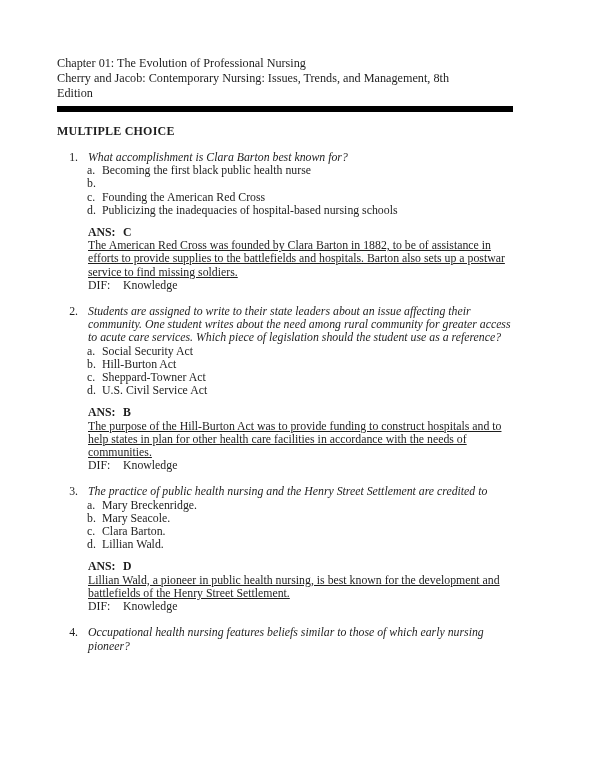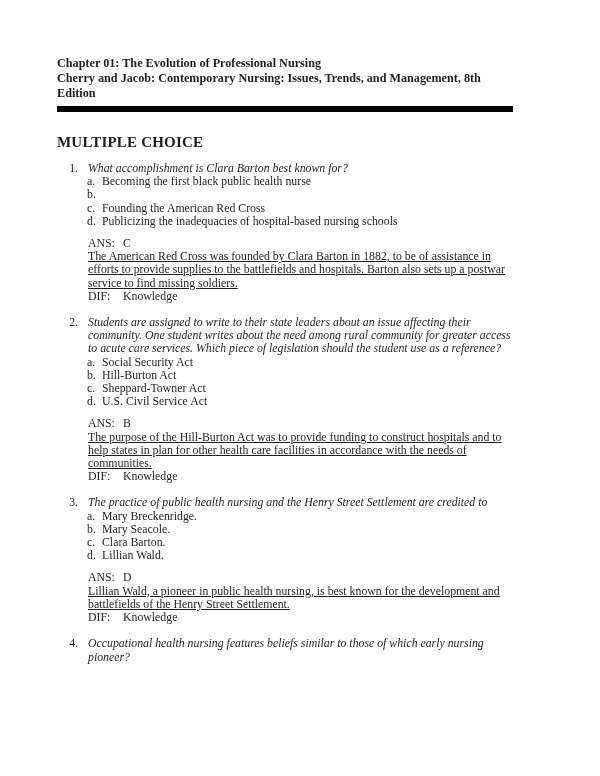--- a/index.html
+++ b/index.html
@@ -2,31 +2,31 @@
 <html><head>
 <meta charset="utf-8">
 <style>
   html,body{margin:0;padding:0;}
   body{
     width:600px;height:776px;background:#ffffff;
     font-family:"Liberation Serif", serif;color:#1e1e1e;
   }
   .page{position:relative;width:600px;height:776px;overflow:hidden;background:#ffffff;}
   .content{position:absolute;left:57px;top:56px;width:456px;}
-  .doc-header{font-weight:bold;font-size:12.2px;line-height:15px;white-space:pre-line;}
+  .doc-header{font-weight:normal;font-size:12.2px;line-height:15px;white-space:pre-line;}
   .rule{height:6px;background:#000000;margin-top:5px;}
-  .section-heading{font-weight:bold;font-size:15px;line-height:13px;margin-top:24px;letter-spacing:.2px;}
+  .section-heading{font-weight:bold;font-size:12px;line-height:13px;margin-top:13px;letter-spacing:.2px;}
   .questions{font-size:11.8px;line-height:13.2px;}
   .question{margin-top:13px;}
   .q-row{display:flex;}
   .q-num{flex:0 0 21px;width:21px;text-align:right;}
   .q-text{margin-left:10px;white-space:pre-line;font-style:italic;}
   .opt{display:flex;padding-left:30px;}
   .opt-letter{flex:0 0 15px;}
-  .ans{margin-top:9px;padding-left:31px;}
+  .ans{margin-top:9px;padding-left:31px;font-weight:bold;}
   .label{display:inline-block;width:35px;}
   .rationale{padding-left:31px;white-space:pre-line;text-decoration:underline;}
   .dif{padding-left:31px;}
 </style>
 </head>
 <body>
 
 <div class="page">
   <div class="content">
     <div class="doc-header">Chapter 01: The Evolution of Professional Nursing

